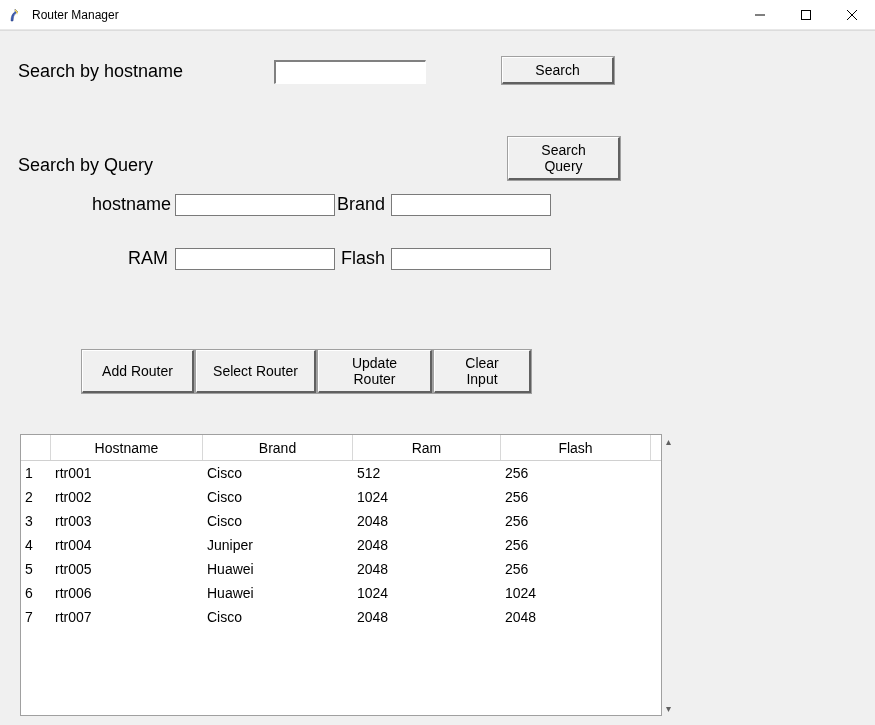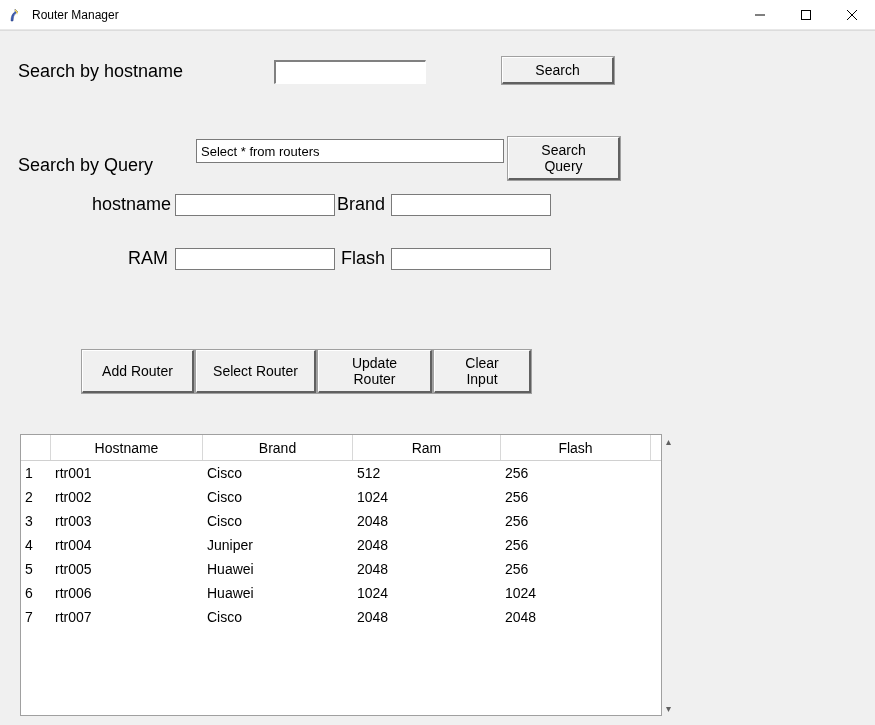--- a/index.html
+++ b/index.html
@@ -178,21 +178,20 @@
 
   <div class="row" style="left:18px; top:30px;">
     <span class="lbl-big">Search by hostname</span>
   </div>
   <input class="inp-sunken" style="position: absolute; left: 274px; top: 29px; width: 152px;" value="">
   <button class="btn" style="position:absolute; left:502px; top:26px; width:112px;">Search</button>
 
   <div class="row" style="left:18px; top:124px;">
     <span class="lbl-big">Search by Query</span>
   </div>
-  <input class="inp" style="position: absolute; left: 196px; top: 108px; width: 308px; height: 24px;" value="Select * from routers">
   <button class="btn" style="position:absolute; left:508px; top:106px; width:112px;">Search Query</button>
 
   <div class="row" style="left:92px; top:163px;">
     <span class="lbl-med">hostname</span>
   </div>
   <input class="inp" style="position: absolute; left: 175px; top: 163px; width: 160px;" value="">
   <div class="row" style="left:337px; top:163px;">
     <span class="lbl-med">Brand</span>
   </div>
   <input class="inp" style="position: absolute; left: 391px; top: 163px; width: 160px;" value="">

